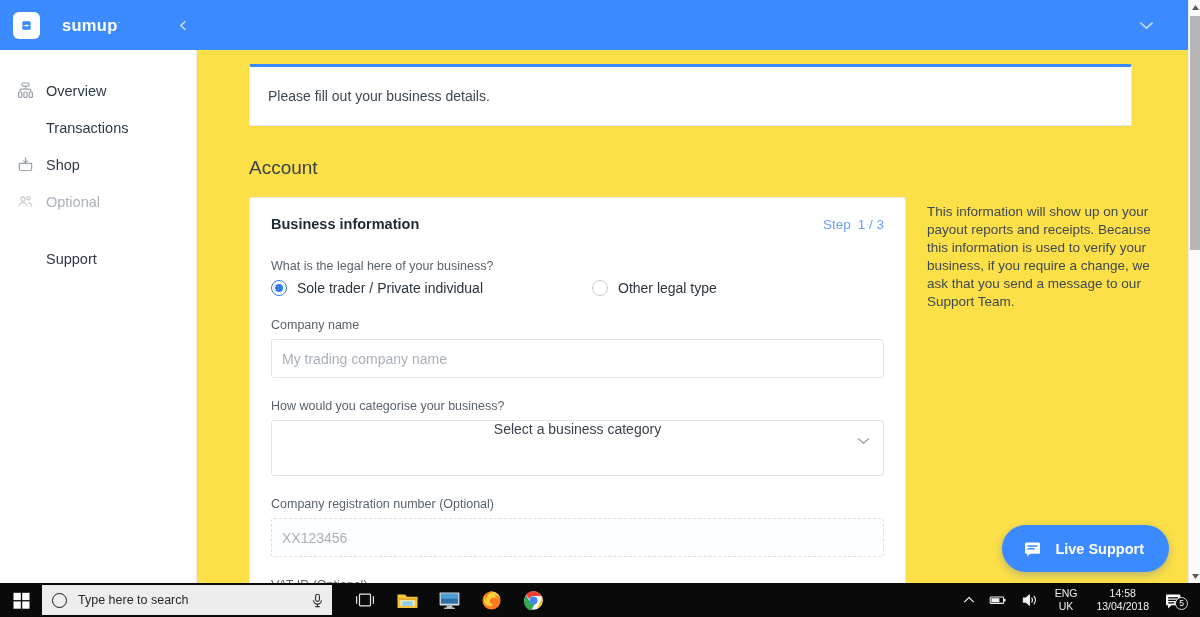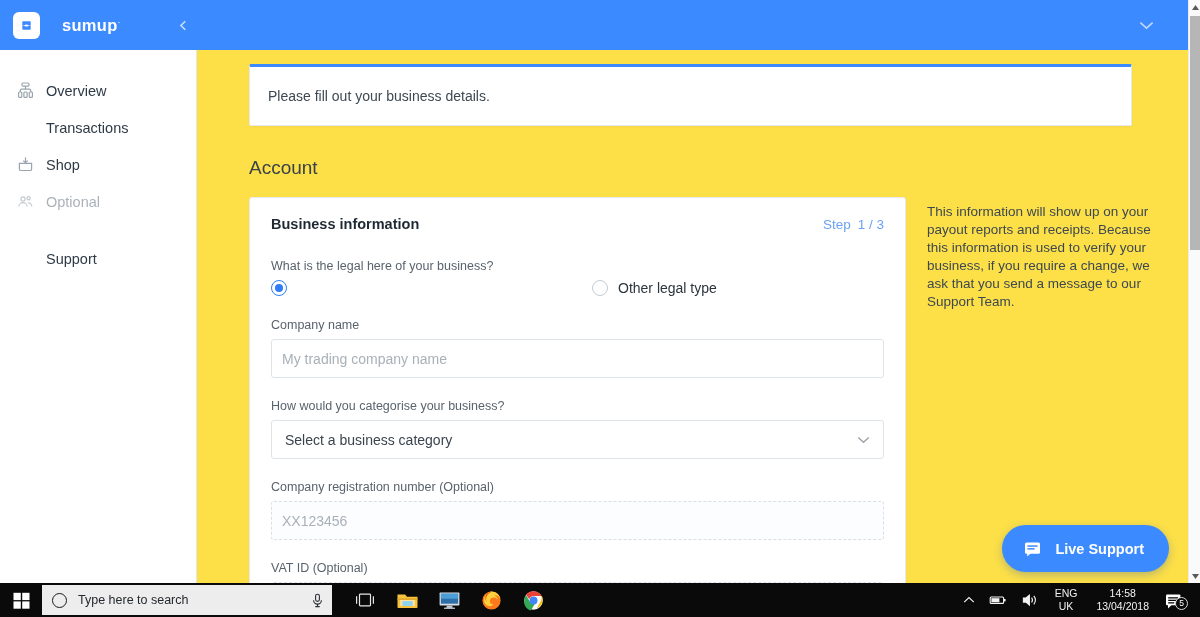--- a/index.html
+++ b/index.html
@@ -228,28 +228,29 @@
     outline: none;
   }
   .text-input::placeholder { color: #a8b0b8; }
   .text-input.dashed {
     border: 1px dashed #dadfe5;
     background: #fcfdfe;
   }
 
   .select-box {
     width: 613px;
-    height: 39px;
+    height: 56px;
     border: 1px solid #dfe4e9;
     border-radius: 3px;
     background: #ffffff;
     display: flex;
     align-items: center;
     padding: 0 13px;
     cursor: pointer;
+    flex-direction: column;
   }
   .select-value {
     font-size: 14px;
     color: #3a444e;
   }
   .select-caret {
     margin-left: auto;
     color: #9aa4ae;
     display: flex;
   }
@@ -513,20 +514,21 @@
             <div class="card-title">Business information</div>
             <div class="step">
               <span>Step</span><span class="step-count">1 / 3</span>
             </div>
           </div>
 
           <div class="field-label">What is the legal here of your business?</div>
           <div class="radio-row">
             <div class="radio-opt selected">
               <span class="radio-dot"></span>
+              <span class="radio-text">Sole trader / Private individual</span>
             </div>
             <div class="radio-opt">
               <span class="radio-dot"></span>
               <span class="radio-text">Other legal type</span>
             </div>
           </div>
 
           <div class="field-group">
             <div class="field-label">Company name</div>
             <input class="text-input" type="text" placeholder="My trading company name" style="">

